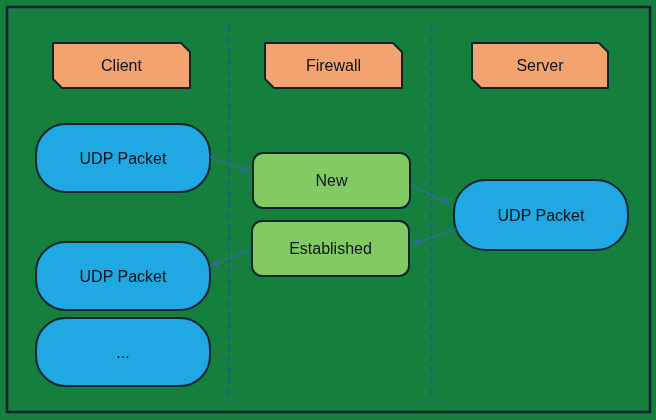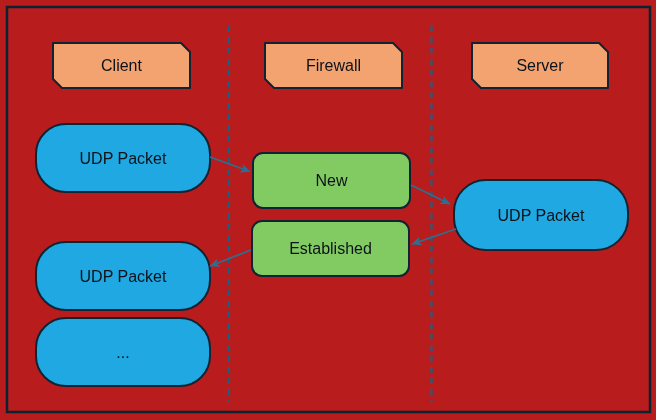--- a/index.html
+++ b/index.html
@@ -5,21 +5,21 @@
   html, body {
     margin: 0;
     padding: 0;
     background: #ffffff;
     font-family: "Liberation Sans", sans-serif;
   }
   .stage {
     position: relative;
     width: 656px;
     height: 420px;
-    background: #b91c1c;
+    background: #15803d;
     overflow: hidden;
   }
   svg { display: block; }
   text {
     font-family: "Liberation Sans", sans-serif;
     font-size: 16px;
     fill: #0c1219;
   }
 </style>
 </head>

